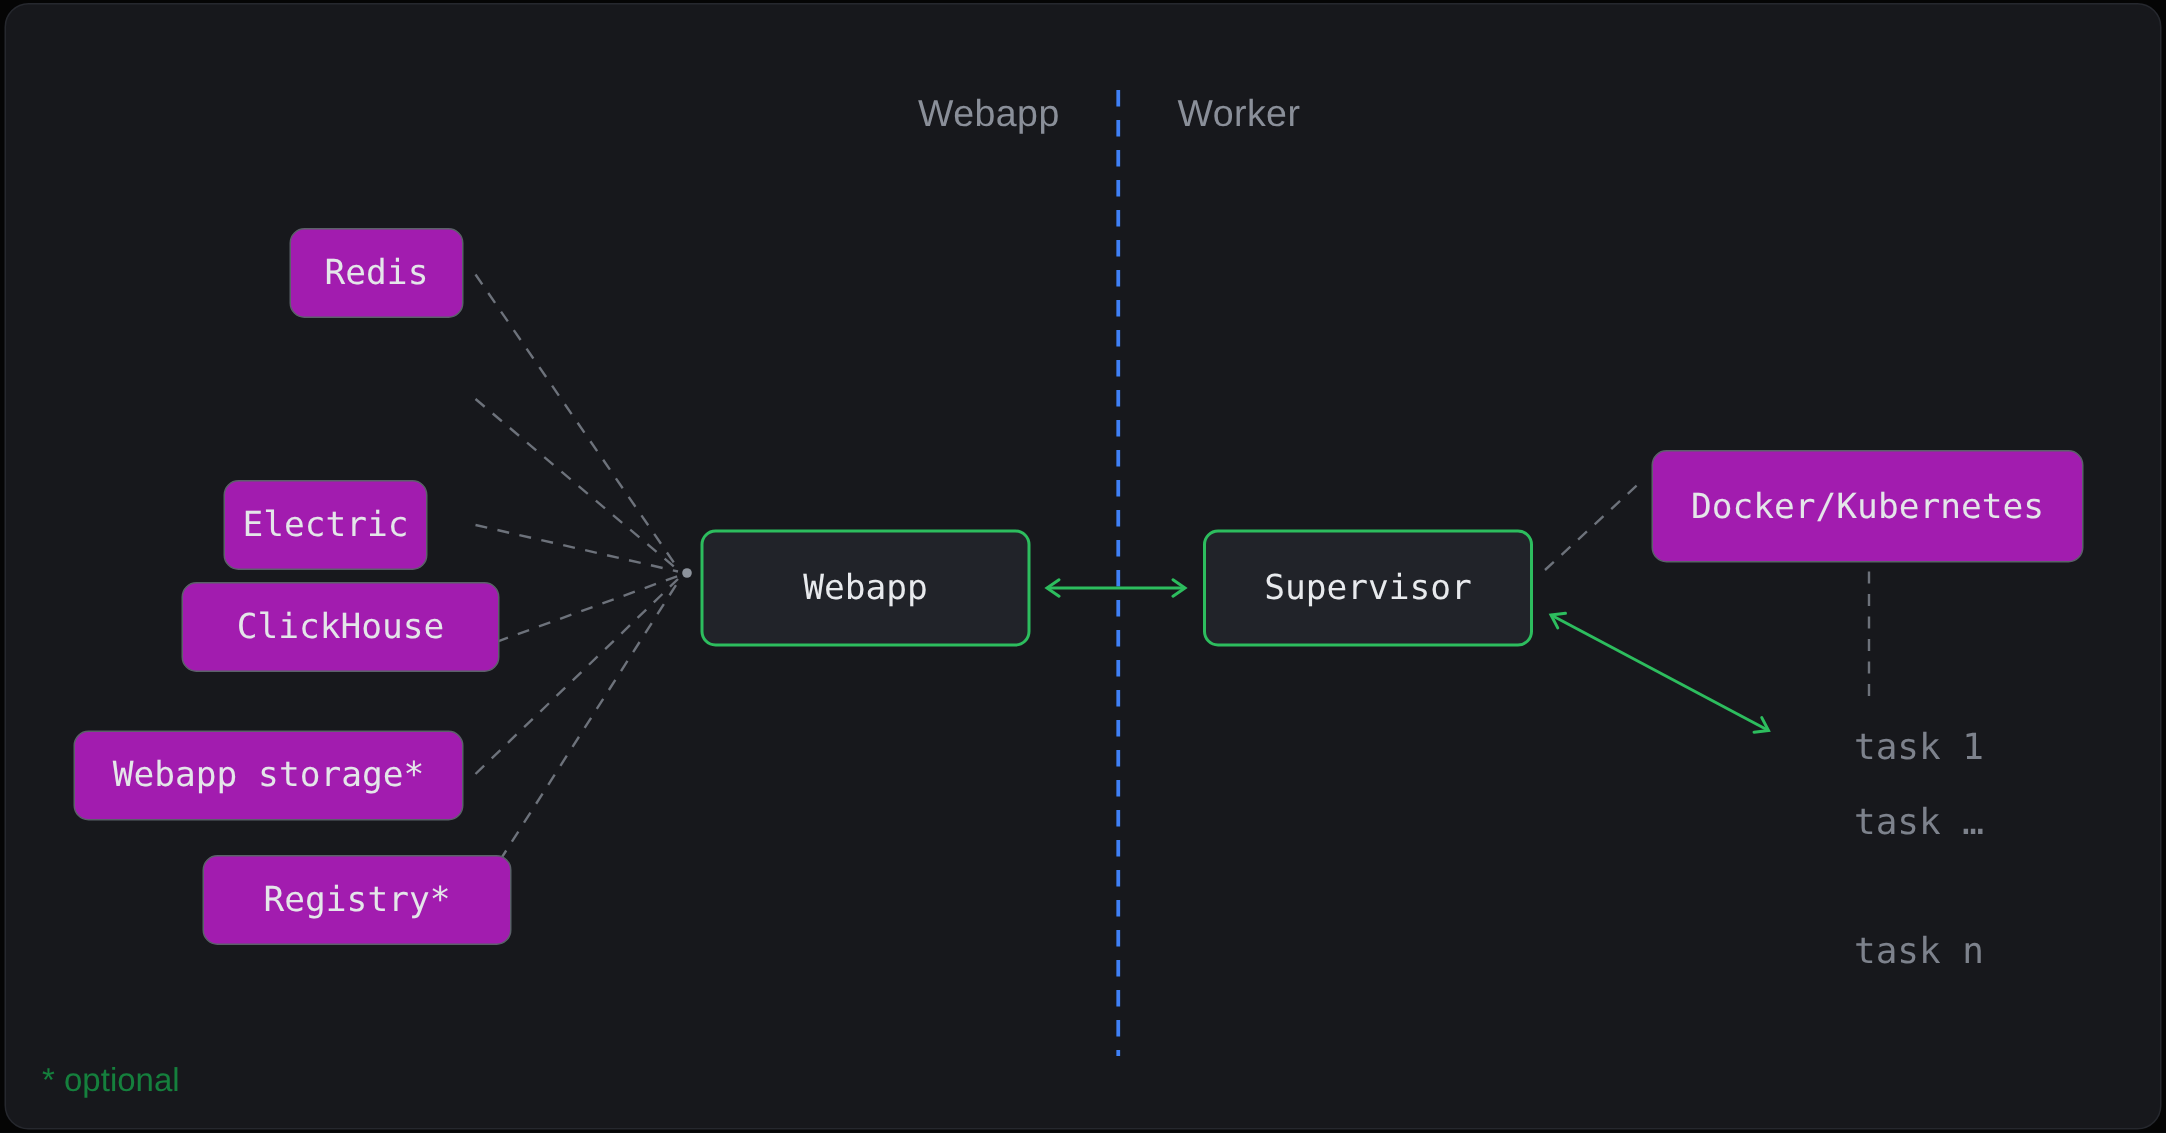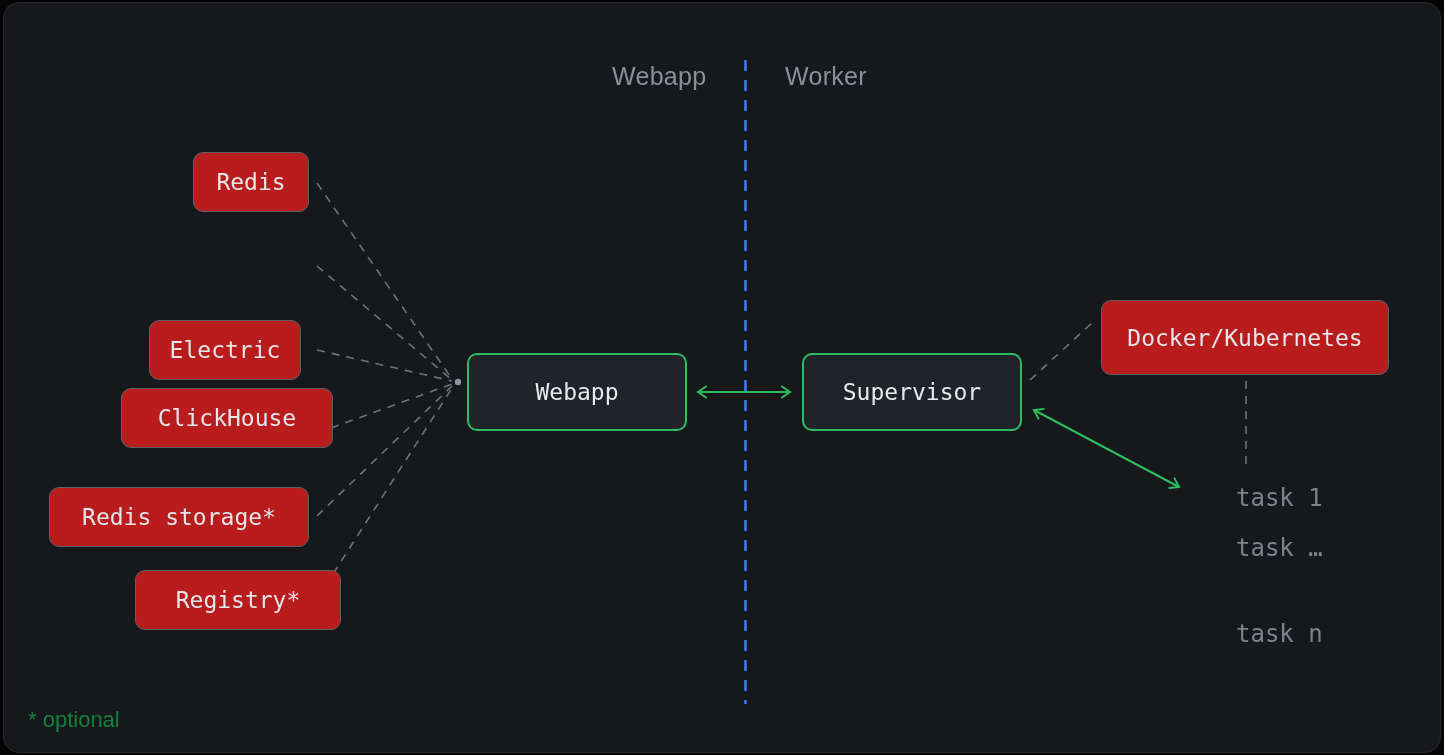--- a/index.html
+++ b/index.html
@@ -1,21 +1,21 @@
 <!DOCTYPE html>
 <html><head>
 <meta charset="utf-8">
 <style>
   html,body{margin:0;padding:0;background:#050505;}
   .stage{position:relative;width:1444px;height:755px;font-family:"Liberation Sans",sans-serif;overflow:hidden;}
   .card{position:absolute;left:3px;top:2px;width:1436px;height:749px;background:#17181c;border:1px solid #26282e;border-radius:16px;}
   .layer{position:absolute;left:0;top:0;width:1444px;height:755px;pointer-events:none;}
   .zone-label{position:absolute;top:62px;font-size:25px;color:#8a8f99;letter-spacing:.3px;}
   .node{position:absolute;box-sizing:border-box;display:flex;align-items:center;justify-content:center;
-        background:#b91c1c;border:1px solid #5b6169;border-radius:10px;
+        background:#a21caf;border:1px solid #5b6169;border-radius:10px;
         color:#e4e6e9;font-family:"DejaVu Sans Mono","Liberation Mono",monospace;font-size:23px;white-space:nowrap;}
   .node.accent{background:#212329;border:2px solid #2dbd5e;border-radius:10px;color:#e8eaed;}
   .task-label{position:absolute;left:1200px;font-family:"DejaVu Sans Mono","Liberation Mono",monospace;
         font-size:24px;color:#7d828c;white-space:nowrap;margin-left:36px;}
   .footnote{position:absolute;left:28px;top:707px;font-size:22px;color:#15803d;}
 </style>
 </head>
 <body>
 
 <div class="stage">
@@ -48,28 +48,28 @@
 
     <line x1="1246" y1="366" x2="1246" y2="464" stroke="#6d727b" stroke-width="1.6" stroke-dasharray="8 7"></line>
   </svg>
 
   <div class="zone-label" style="left:612px">Webapp</div>
   <div class="zone-label" style="left:785px">Worker</div>
 
   <div class="node" style="left:193px;top:152px;width:116px;height:60px">
     <span>Redis</span>
   </div>
-  <div class="node" style="left:149px;top:320px;width:152px;height:60px">
+  <div class="node" style="left:149px;top:320px;width:136px;height:60px">
     <span>Electric</span>
   </div>
   <div class="node" style="left:121px;top:388px;width:212px;height:60px">
     <span>ClickHouse</span>
   </div>
   <div class="node" style="left:49px;top:487px;width:260px;height:60px">
-    <span>Redis storage*</span>
+    <span>Webapp storage*</span>
   </div>
   <div class="node" style="left:135px;top:570px;width:206px;height:60px">
     <span>Registry*</span>
   </div>
 
   <div class="node accent" style="left:467px;top:353px;width:220px;height:78px">
     <span>Webapp</span>
   </div>
   <div class="node accent" style="left:802px;top:353px;width:220px;height:78px">
     <span>Supervisor</span>

